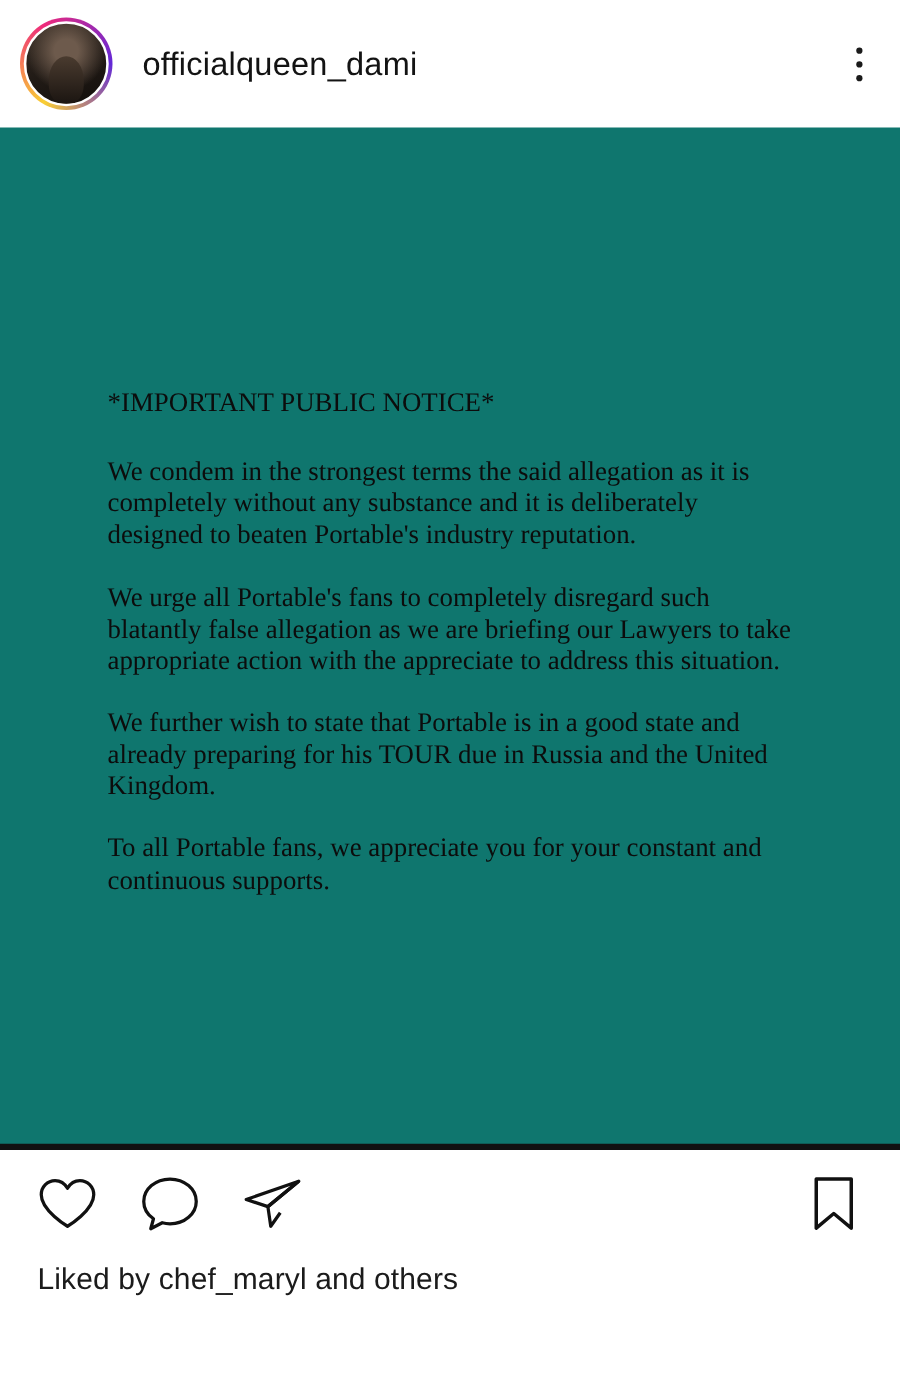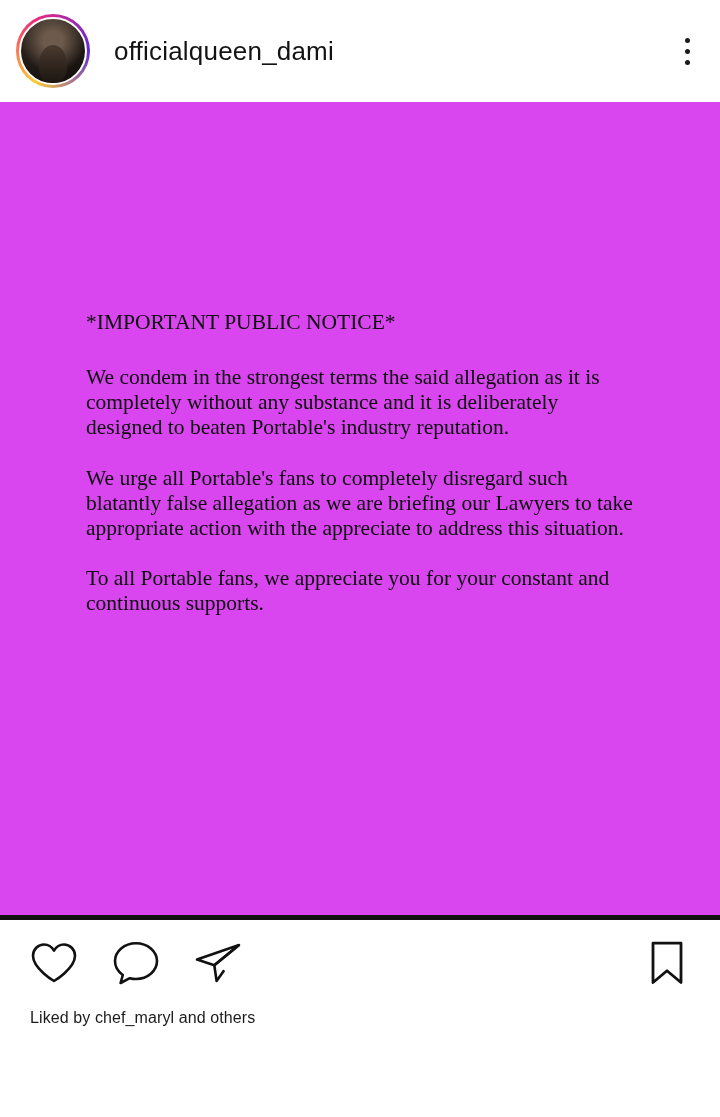--- a/index.html
+++ b/index.html
@@ -83,21 +83,21 @@
     display: block;
     width: 5px;
     height: 5px;
     border-radius: 50%;
     background: #1a1a1a;
   }
 
   
   .post-media {
     position: relative;
-    background: #d946ef;
+    background: #0f766e;
     height: 818px;
     box-sizing: border-box;
     padding: 0 86px;
     border-bottom: 5px solid #111;
     overflow: hidden;
   }
   .notice {
     font-family: "Liberation Serif", serif;
     color: #0c0c0c;
     font-size: 21.5px;
@@ -132,21 +132,21 @@
     cursor: pointer;
   }
   .icon-btn svg {
     display: block;
   }
 
   
   .caption-area {
     padding: 0 30px;
     box-sizing: border-box;
-    font-size: 16px;
+    font-size: 24px;
     line-height: 1.48;
     color: #1b1b1b;
     letter-spacing: 0.1px;
   }
   .likes {
     margin-bottom: 2px;
   }
   .caption .cap-user {
     margin-right: 8px;
   }
@@ -167,20 +167,21 @@
       <span></span>
       <span></span>
   </div>
 </div>
 
 <div class="post-media">
   <div class="notice">
     <p class="title">*IMPORTANT PUBLIC NOTICE*</p>
     <p>We condem in the strongest terms the said allegation as it is completely without any substance and it is deliberately designed to beaten Portable's industry reputation.</p>
     <p>We urge all Portable's fans to completely disregard such blatantly false allegation as we are briefing our Lawyers to take appropriate action with the appreciate to address this situation.</p>
+    <p>We further wish to state that Portable is in a good state and already preparing for his TOUR due in Russia and the United Kingdom.</p>
     <p>To all Portable fans, we appreciate you for your constant and continuous supports.</p>
 
   </div>
 </div>
 
 <div class="actions">
   <div class="left">
     <div class="icon-btn">
       <svg width="48" height="44" viewBox="0 0 48 44" fill="none" stroke="#111" stroke-width="2.6" stroke-linejoin="round">
         <path d="M24 40 C24 40 3 27.5 3 14.8 C3 8.4 8 3.5 14.1 3.5 C18.2 3.5 21.8 5.9 24 9.6 C26.2 5.9 29.8 3.5 33.9 3.5 C40 3.5 45 8.4 45 14.8 C45 27.5 24 40 24 40 Z"></path>

